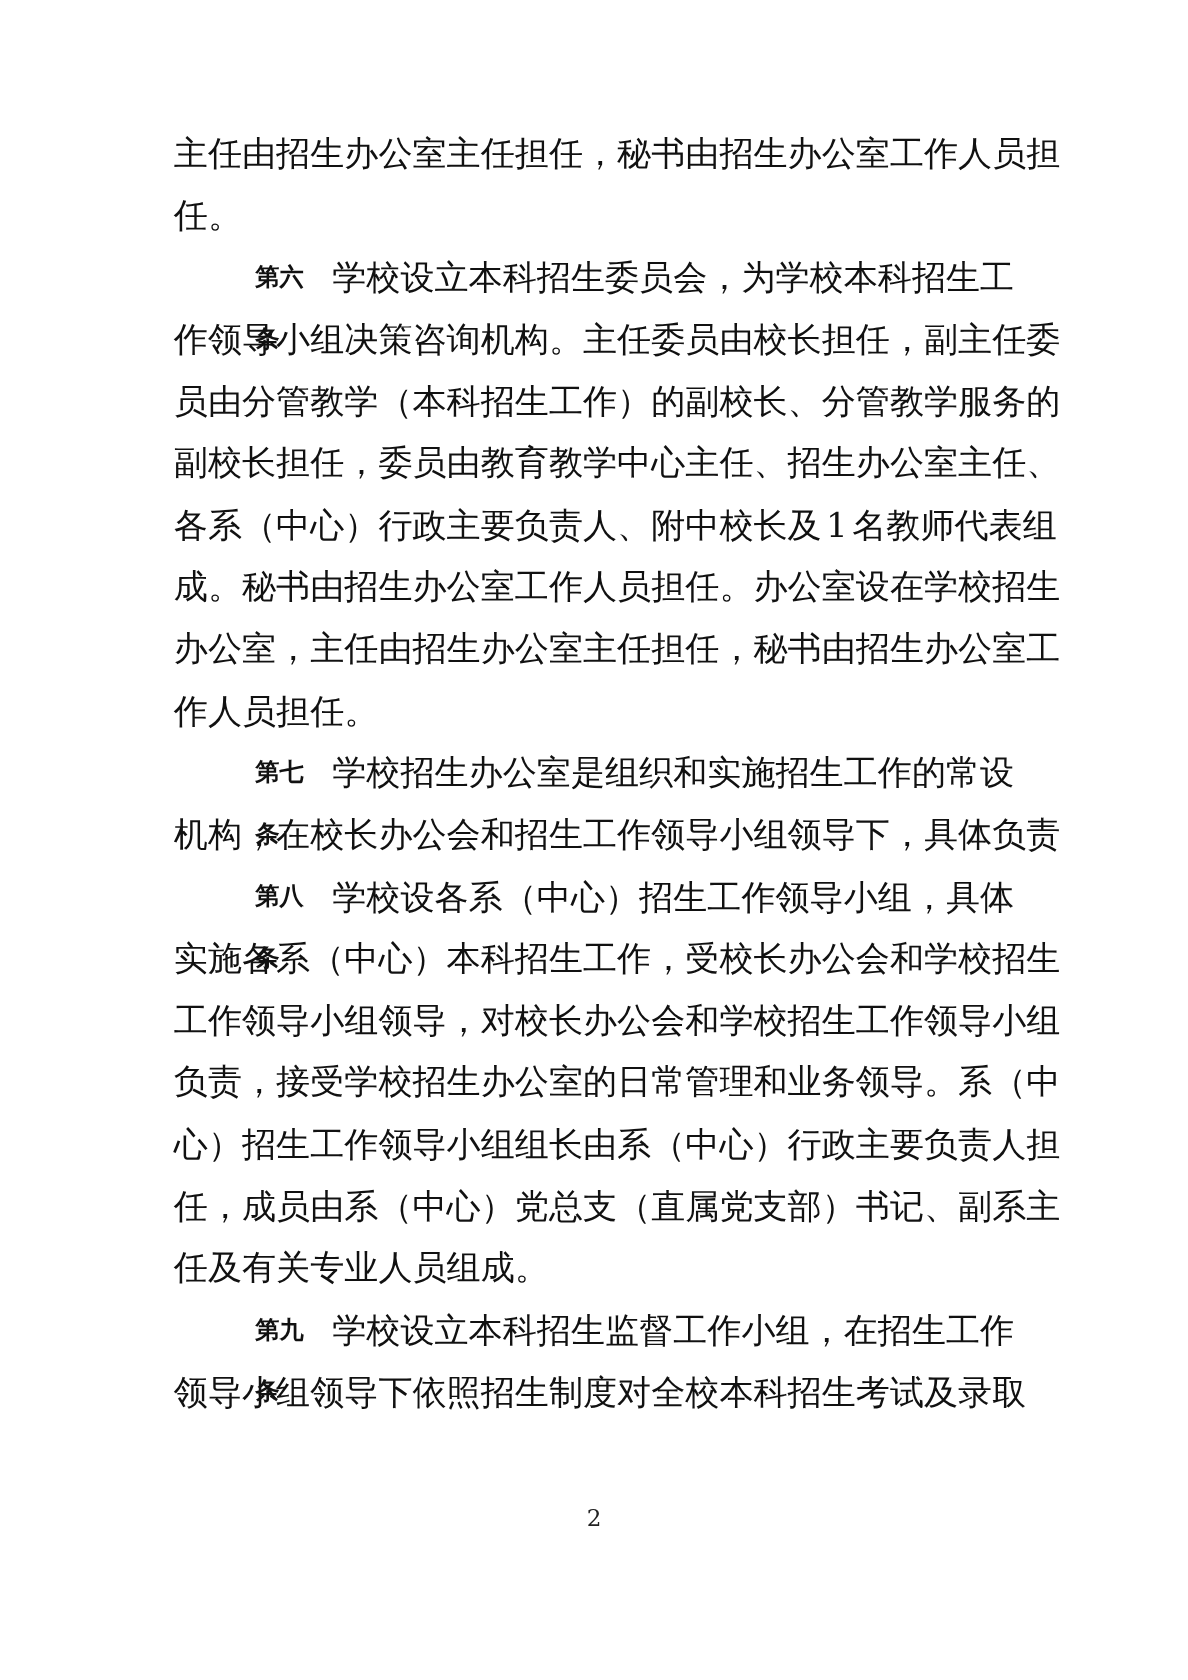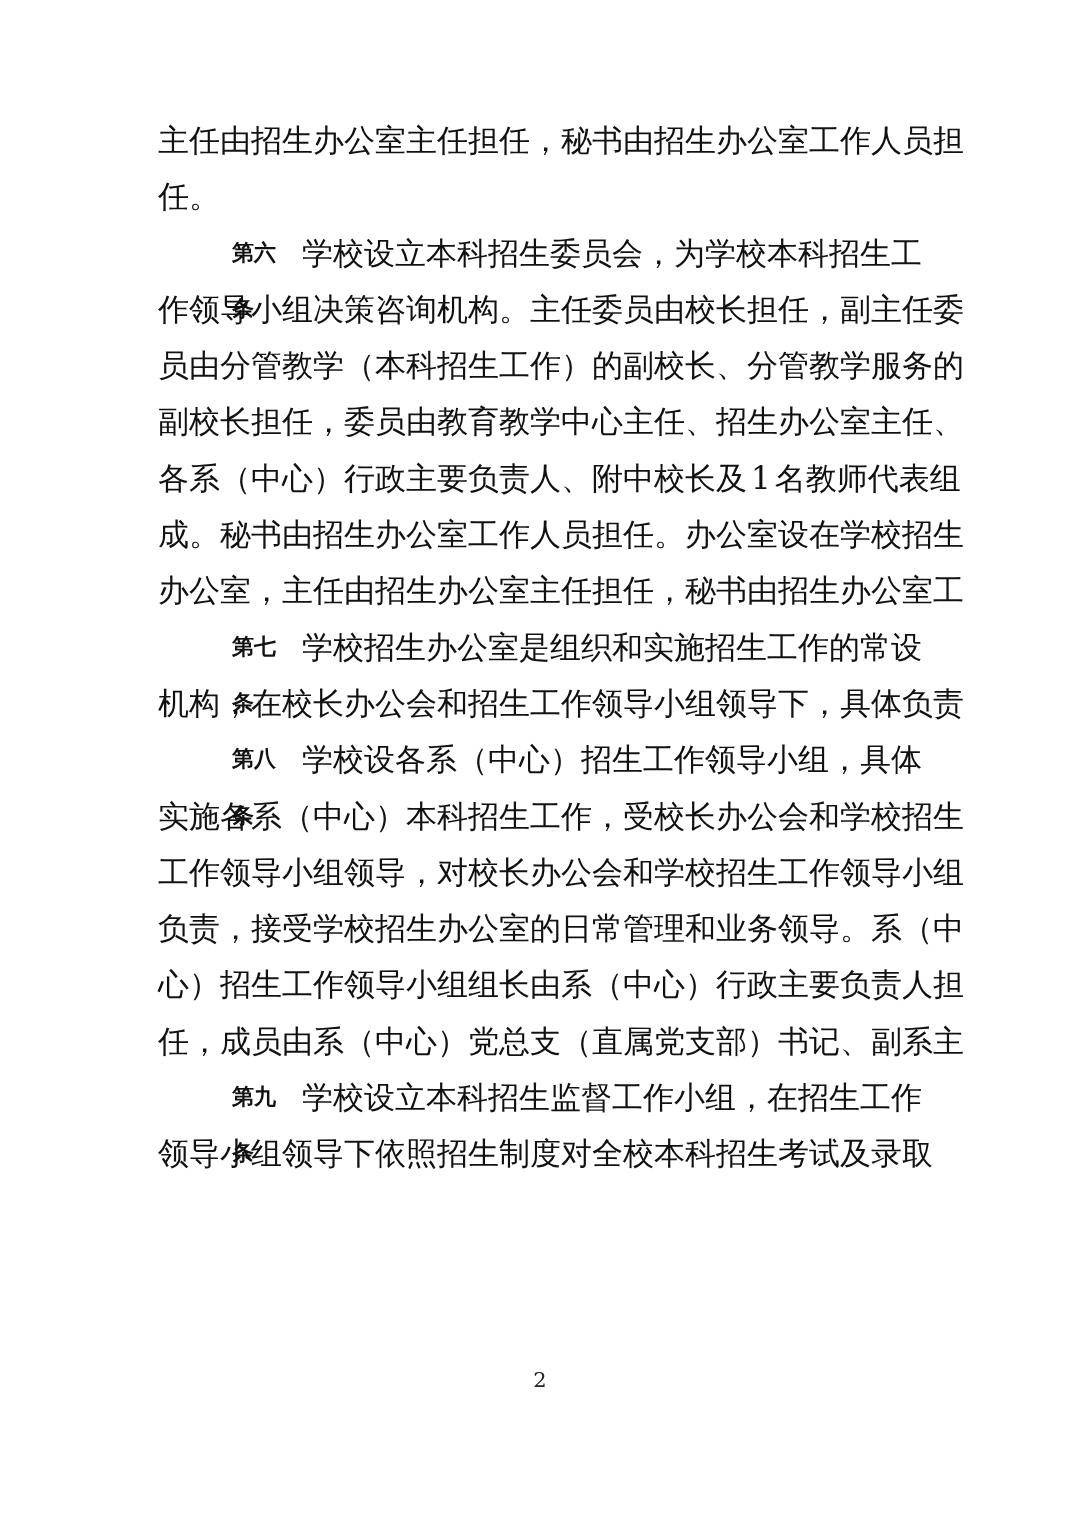--- a/index.html
+++ b/index.html
@@ -305,20 +305,21 @@
         <span class="ch">秘</span>
         <span class="ch">书</span>
         <span class="ch">由</span>
         <span class="ch">招</span>
         <span class="ch">生</span>
         <span class="ch">办</span>
         <span class="ch">公</span>
         <span class="ch">室</span>
         <span class="ch">工</span>
       </div>
+      <div class="line"><span>作</span><span>人</span><span>员</span><span>担</span><span>任</span><span>。</span></div>
       <div class="line justify indent">
         <span class="ch marker">第七条</span>
         <span class="ch gap"> </span>
         <span class="ch">学</span>
         <span class="ch">校</span>
         <span class="ch">招</span>
         <span class="ch">生</span>
         <span class="ch">办</span>
         <span class="ch">公</span>
         <span class="ch">室</span>
@@ -521,20 +522,21 @@
         <span class="ch">支</span>
         <span class="ch">部</span>
         <span class="ch">）</span>
         <span class="ch">书</span>
         <span class="ch">记</span>
         <span class="ch">、</span>
         <span class="ch">副</span>
         <span class="ch">系</span>
         <span class="ch">主</span>
       </div>
+      <div class="line"><span>任</span><span>及</span><span>有</span><span>关</span><span>专</span><span>业</span><span>人</span><span>员</span><span>组</span><span>成</span><span>。</span></div>
       <div class="line justify indent">
         <span class="ch marker">第九条</span>
         <span class="ch gap"> </span>
         <span class="ch">学</span>
         <span class="ch">校</span>
         <span class="ch">设</span>
         <span class="ch">立</span>
         <span class="ch">本</span>
         <span class="ch">科</span>
         <span class="ch">招</span>

